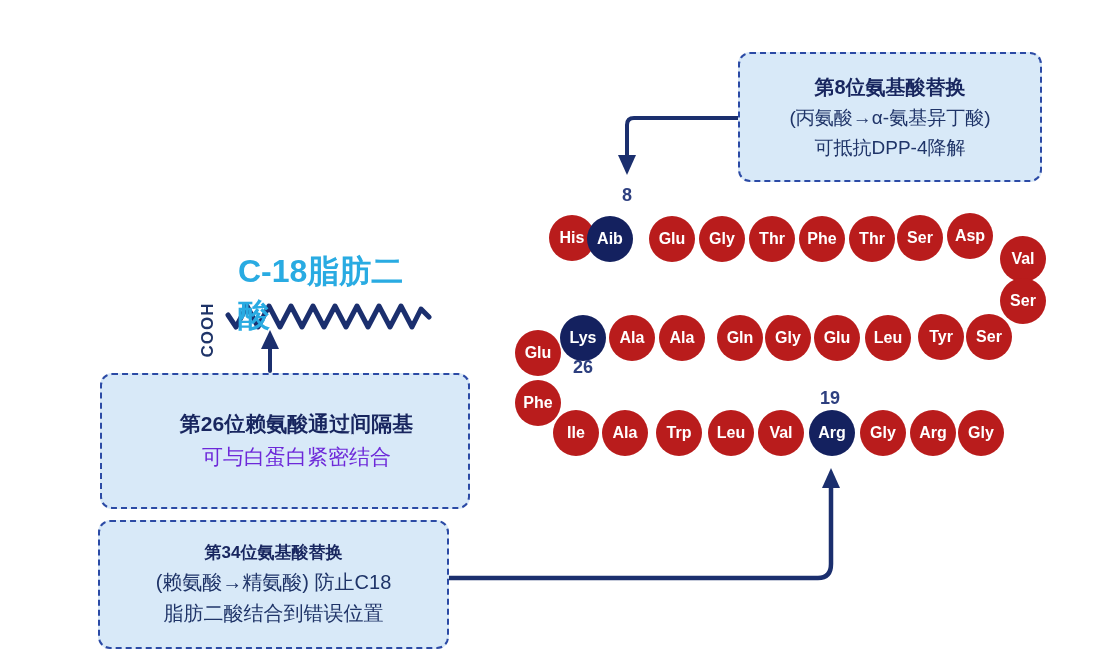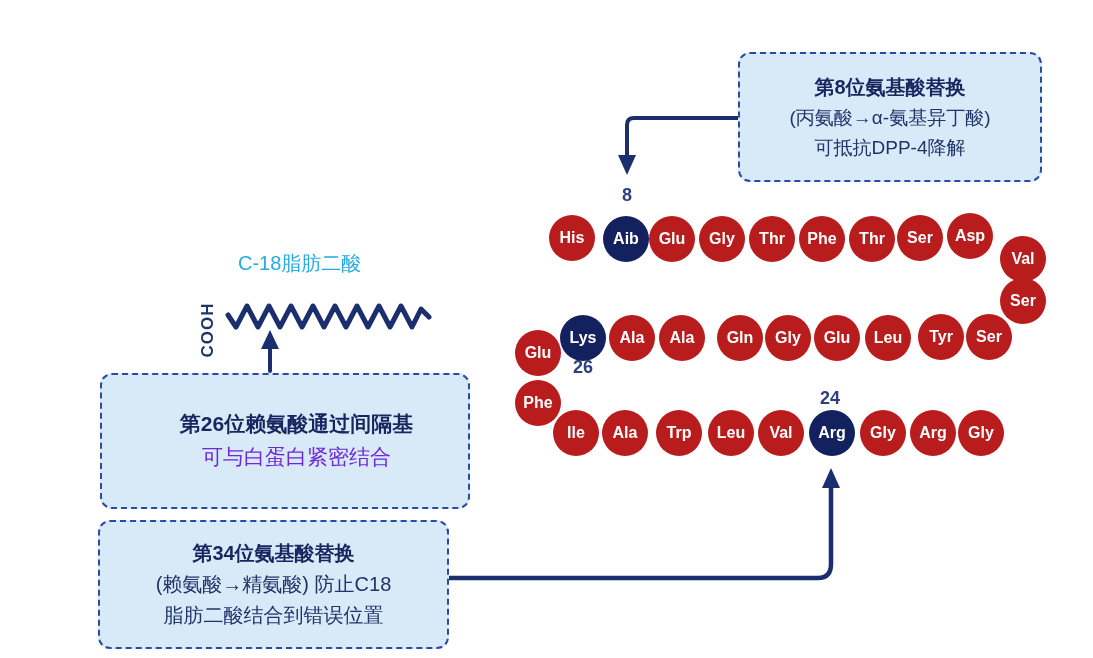--- a/index.html
+++ b/index.html
@@ -20,26 +20,26 @@
     text-align:center;color:#1f3468;
     line-height:1.55;
   }
   .note .t{font-weight:bold;color:#18265f;}
   #box8{left:738px;top:52px;width:300px;height:126px;font-size:19px;}
   #box8 .t{font-size:20px;}
   #box26{left:100px;top:373px;width:343px;height:132px;font-size:21px;padding-left:23px;}
   #box26 .t{font-size:21px;}
   #box26 .cyan{color:#6d28d9;}
   #box34{left:98px;top:520px;width:347px;height:125px;font-size:20px;}
-  #box34 .t{font-size:20px;}
+  #box34 .t{font-size:17px;}
 
   
   .c18-title{
     position:absolute;left:238px;top:250px;width:190px;
-    font-size:20px;font-weight:normal;color:#29abe2;letter-spacing:0px;
+    font-size:32px;font-weight:bold;color:#29abe2;letter-spacing:0px;
   }
   .cooh{
     position:absolute;left:177px;top:320px;width:62px;height:20px;
     transform:rotate(-90deg);transform-origin:center;
     font-size:17px;font-weight:600;color:#1f3468;text-align:center;letter-spacing:1px;
   }
   .spacer-pill{
     position:absolute;left:428px;top:297px;width:138px;height:37px;
     background:#14215f;border-radius:19px;
     display:flex;align-items:center;justify-content:center;
@@ -98,24 +98,24 @@
     <div class="t">第34位氨基酸替换</div>
     <div>(赖氨酸→精氨酸) 防止C18</div>
     <div>脂肪二酸结合到错误位置</div>
   </div>
 
   <div class="c18-title">C-18脂肪二酸</div>
   <div class="cooh">COOH</div>
 
   <div class="poslab" id="lab8">8</div>
   <div class="poslab" id="lab26">26</div>
-  <div class="poslab" id="lab34">24</div>
+  <div class="poslab" id="lab34">19</div>
 
   <div class="res" style="left:549px;top:215px">His</div>
-  <div class="res dark" style="left:603px;top:216px">Aib</div>
+  <div class="res dark" style="left:587px;top:216px">Aib</div>
   <div class="res" style="left:649px;top:216px">Glu</div>
   <div class="res" style="left:699px;top:216px">Gly</div>
   <div class="res" style="left:749px;top:216px">Thr</div>
   <div class="res" style="left:799px;top:216px">Phe</div>
   <div class="res" style="left:849px;top:216px">Thr</div>
   <div class="res" style="left:897px;top:215px">Ser</div>
   <div class="res" style="left:947px;top:213px">Asp</div>
   <div class="res" style="left:1000px;top:236px">Val</div>
   <div class="res" style="left:1000px;top:278px">Ser</div>
   <div class="res" style="left:966px;top:314px">Ser</div>

